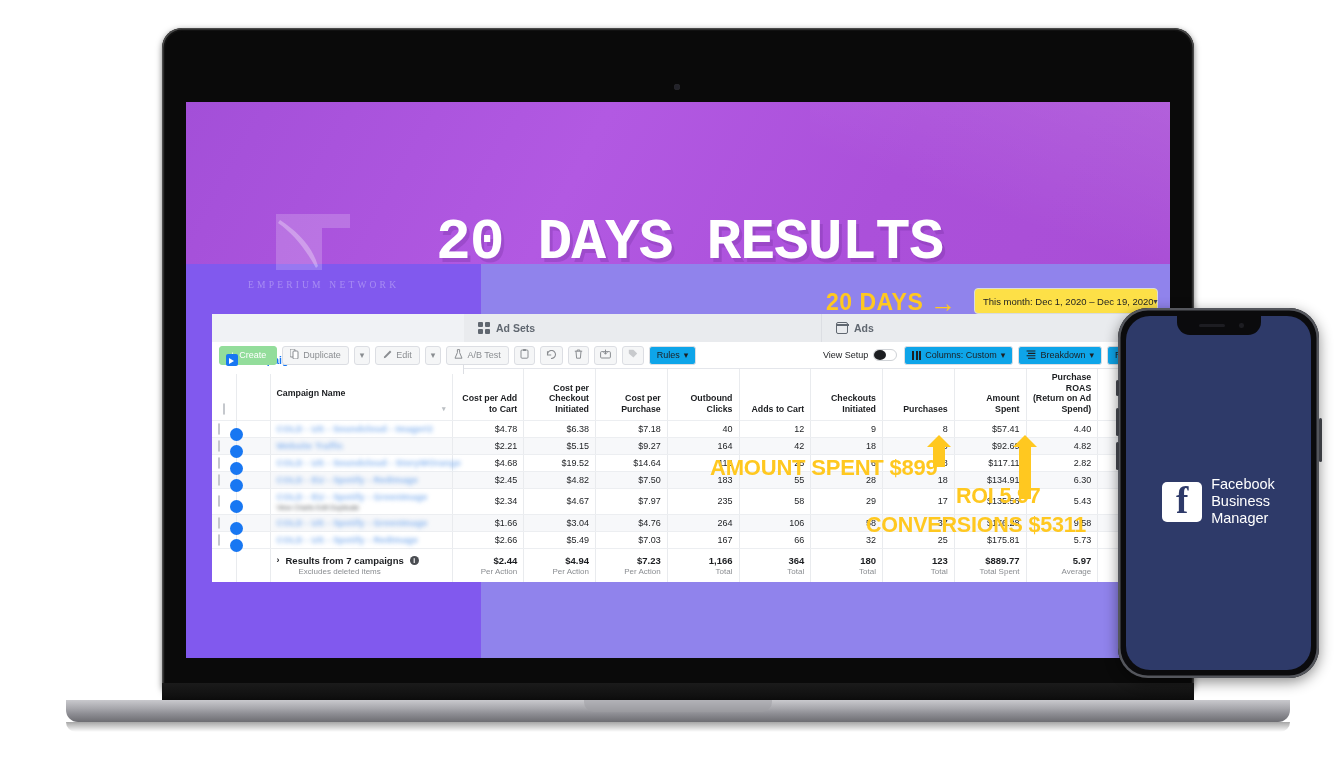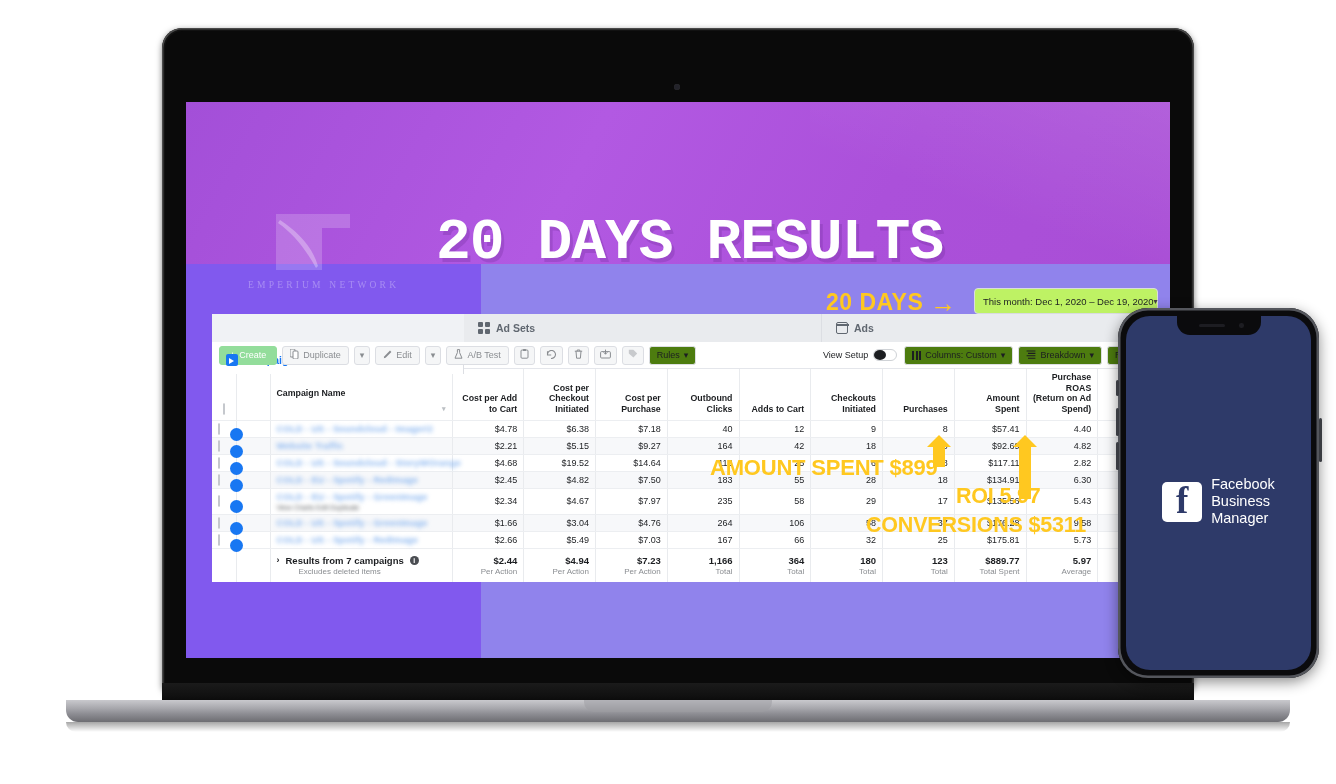--- a/index.html
+++ b/index.html
@@ -95,21 +95,21 @@
 
   .badge-20days {
     position:absolute; left:640px; top:187px;
     color:#ffc820; font-size:23px; font-weight:bold; letter-spacing:.5px;
     display:flex; align-items:center; gap:5px; white-space:nowrap;
   }
   .arrow-right-glyph { font-size:26px; line-height:1; margin-left:2px; }
 
   .datepicker {
     position:absolute; left:788px; top:186px; width:184px; height:26px;
-    background:#bef264; border:1px solid #d9dbdf; border-radius:4px;
+    background:#fde047; border:1px solid #d9dbdf; border-radius:4px;
     display:flex; align-items:center; padding:0 8px;
     font-size:9.5px; color:#1c1e21; white-space:nowrap;
   }
   .datepicker .caret { margin-left:auto; font-size:8px; color:#444; }
 
   
   .fbpanel {
     position:absolute; left:26px; top:212px; width:958px; height:127px;
     background:#fff;
   }
@@ -138,21 +138,21 @@
     padding:0 7px; background:#fff; border-bottom:1px solid #e4e6eb;
   }
   .btn {
     height:19px; border:1px solid #dcdee3; border-radius:3px; background:#f5f6f7;
     display:flex; align-items:center; gap:4px; padding:0 7px;
     font-size:9px; color:#8a8d91; white-space:nowrap;
   }
   .btn.create { background:#93dd9b; border-color:#93dd9b; color:#ffffff; padding:0 10px; }
   .btn.sq { padding:0 5px; }
   .btn.caret { padding:0 5px; }
-  .btn.dark { color:#1c1e21; background:#4d7c0f; border-color:#dcdee3; }
+  .btn.dark { color:#1c1e21; background:#0ea5e9; border-color:#dcdee3; }
   .spacer { flex:1; }
   .viewsetup { font-size:9px; color:#1c1e21; display:flex; align-items:center; gap:5px; margin-right:2px;}
   .toggle-pill {
     width:24px; height:12px; border-radius:7px; background:#fff;
     border:1px solid #cfd2d6; position:relative;
   }
   .toggle-pill:before{ content:""; position:absolute; left:0px; top:0px; width:12px; height:10px;
     border-radius:50%; background:#1c1e21; }
   .mini-bars { display:inline-flex; gap:1.5px; align-items:flex-end; }
   .mini-bars i { width:2px; height:9px; background:#1c1e21; display:block; }

